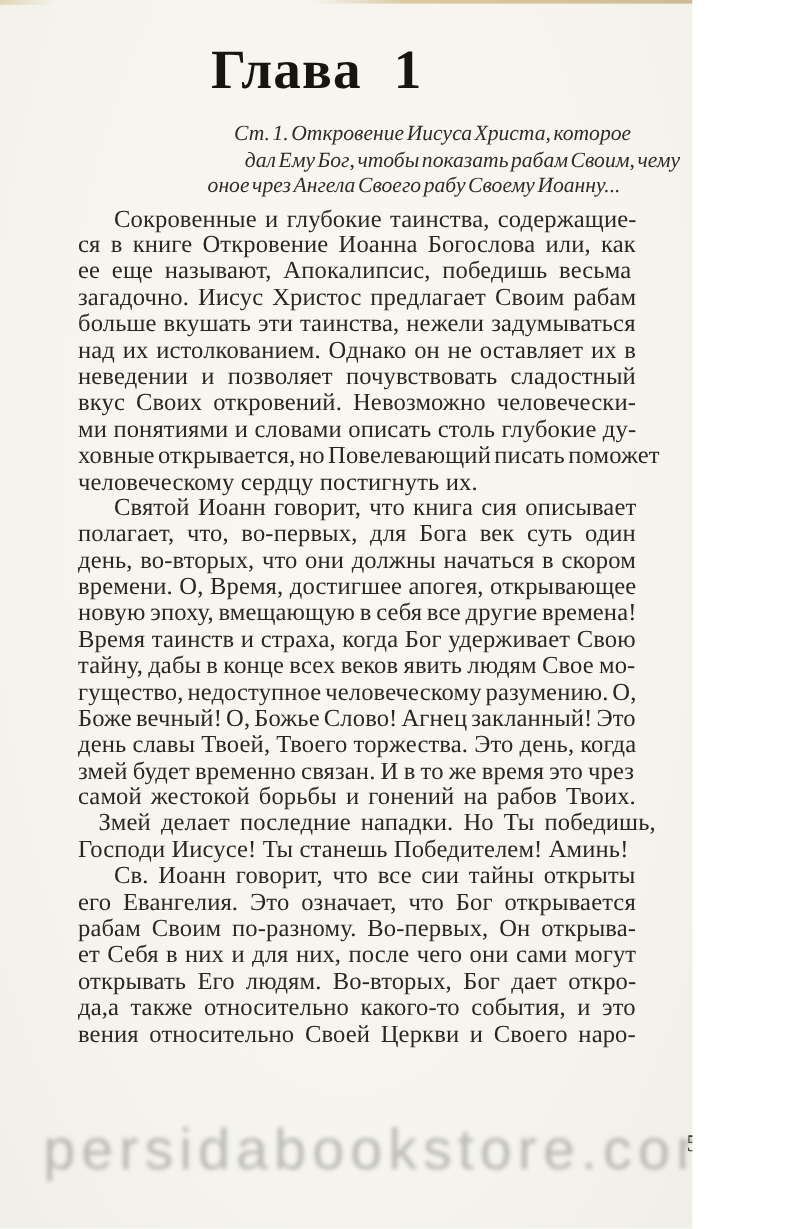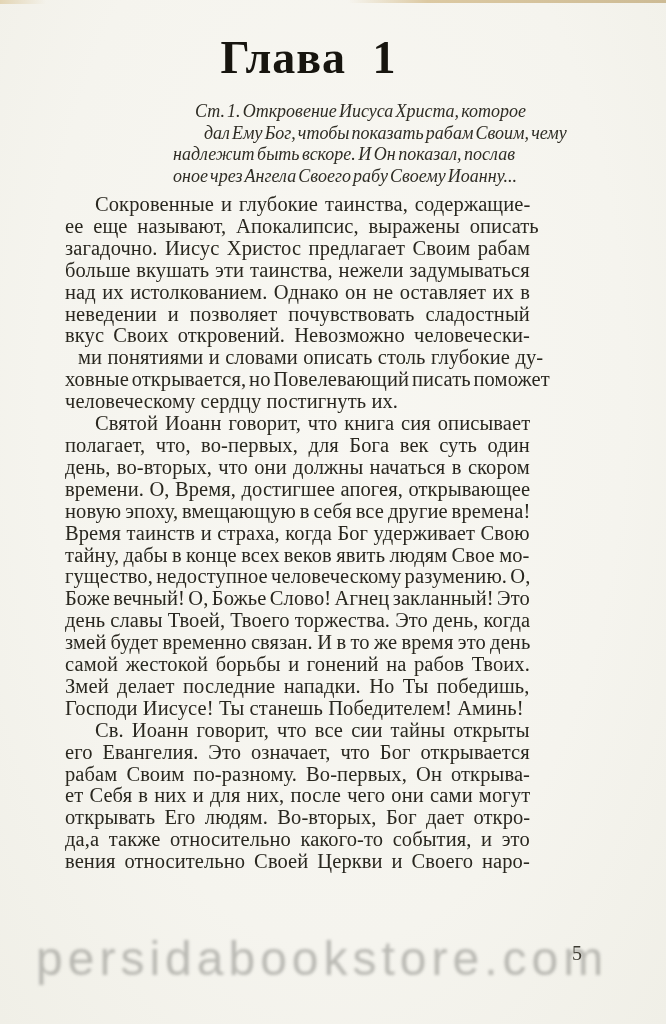--- a/index.html
+++ b/index.html
@@ -1,18 +1,18 @@
 <!DOCTYPE html>
 <html><head>
 <meta charset="utf-8">
 <style>
   html,body { margin:0; padding:0; }
   .page {
     position: relative;
-    width: 666px;
+    width: 577px;
     height: 1024px;
     margin: 0;
     overflow: hidden;
     background:
       radial-gradient(ellipse at 50% 38%, #f8f7f2 0%, #f5f4ee 62%, #f0efe7 100%);
     font-family: "Liberation Serif", "DejaVu Serif", serif;
     color: #29271f;
   }
   .top-edge {
     position: absolute; top: 0; right: 0;
@@ -78,51 +78,51 @@
 
 <div class="page">
   <div class="top-edge"></div>
   <div class="top-edge-left"></div>
 
   <h1 class="chapter-title">Глава 1</h1>
 
   <div class="epigraph">
       <div class="line first"><span style="word-spacing: -2.4px;">Ст. 1. Откровение Иисуса Христа, которое</span></div>
       <div class="line"><span style="word-spacing: -2.4px; margin-left: 31px;">дал Ему Бог, чтобы показать рабам Своим, чему</span></div>
-      <div class="line"><span style="word-spacing: -2px;">надлежит быть вскоре. И Он показал, послав</span></div>
       <div class="line last"><span style="word-spacing: -2.33333px;">оное чрез Ангела Своего рабу Своему Иоанну...</span></div>
     </div>
 
   <div class="body-text">
       <div class="paragraph">
         <div class="body-line indent"><span style="word-spacing: 1.75px;">Сокровенные и глубокие таинства, содержащие-</span></div>
-        <div class="body-line"><span style="word-spacing: 4.6px;">ее еще называют, Апокалипсис, выражены описать</span></div>
+        <div class="body-line"><span style="word-spacing: 3.28571px;">ся в книге Откровение Иоанна Богослова или, как</span></div>
+        <div class="body-line"><span style="word-spacing: 4.6px;">ее еще называют, Апокалипсис, победишь весьма</span></div>
         <div class="body-line"><span style="word-spacing: 2.2px;">загадочно. Иисус Христос предлагает Своим рабам</span></div>
         <div class="body-line"><span style="word-spacing: 0.6px;">больше вкушать эти таинства, нежели задумываться</span></div>
         <div class="body-line"><span style="word-spacing: 1.25px;">над их истолкованием. Однако он не оставляет их в</span></div>
         <div class="body-line"><span style="word-spacing: 5.75px;">неведении и позволяет почувствовать сладостный</span></div>
         <div class="body-line"><span style="word-spacing: 4px;">вкус Своих откровений. Невозможно человечески-</span></div>
-        <div class="body-line"><span style="word-spacing: 0.142857px; margin-left: 13px;">ми понятиями и словами описать столь глубокие ду-</span></div>
+        <div class="body-line"><span style="word-spacing: 0.142857px;">ми понятиями и словами описать столь глубокие ду-</span></div>
         <div class="body-line"><span style="word-spacing: -2.4px;">ховные открывается, но Повелевающий писать поможет</span></div>
         <div class="body-line last"><span>человеческому сердцу постигнуть их.</span></div>
       </div>
       <div class="paragraph">
         <div class="body-line indent"><span style="word-spacing: 1.66667px;">Святой Иоанн говорит, что книга сия описывает</span></div>
         <div class="body-line"><span style="word-spacing: 5.28571px;">полагает, что, во-первых, для Бога век суть один</span></div>
         <div class="body-line"><span style="word-spacing: 1.14286px;">день, во-вторых, что они должны начаться в скором</span></div>
         <div class="body-line"><span style="word-spacing: 0.2px;">времени. О, Время, достигшее апогея, открывающее</span></div>
         <div class="body-line"><span style="word-spacing: -1.28571px;">новую эпоху, вмещающую в себя все другие времена!</span></div>
         <div class="body-line"><span style="word-spacing: 0.285714px;">Время таинств и страха, когда Бог удерживает Свою</span></div>
         <div class="body-line"><span style="word-spacing: -0.888889px;">тайну, дабы в конце всех веков явить людям Свое мо-</span></div>
         <div class="body-line"><span style="word-spacing: -2px;">гущество, недоступное человеческому разумению. О,</span></div>
         <div class="body-line"><span style="word-spacing: -1.85714px;">Боже вечный! О, Божье Слово! Агнец закланный! Это</span></div>
         <div class="body-line"><span style="word-spacing: -0.142857px;">день славы Твоей, Твоего торжества. Это день, когда</span></div>
-        <div class="body-line"><span style="word-spacing: -0.9px;">змей будет временно связан. И в то же время это день</span></div>
+        <div class="body-line"><span style="word-spacing: -0.9px;">змей будет временно связан. И в то же время это чрез</span></div>
         <div class="body-line"><span style="word-spacing: 2.28571px;">самой жестокой борьбы и гонений на рабов Твоих.</span></div>
-        <div class="body-line"><span style="word-spacing: 3.16667px;">Змей делает последние нападки. Но Ты победишь,</span></div>
+        <div class="body-line"><span style="word-spacing: 3.16667px; margin-left: 17px;">Змей делает последние нападки. Но Ты победишь,</span></div>
         <div class="body-line last"><span>Господи Иисусе! Ты станешь Победителем! Аминь!</span></div>
       </div>
       <div class="paragraph">
         <div class="body-line indent"><span style="word-spacing: 2.85714px;">Св. Иоанн говорит, что все сии тайны открыты</span></div>
         <div class="body-line"><span style="word-spacing: 4.66667px;">его Евангелия. Это означает, что Бог открывается</span></div>
         <div class="body-line"><span style="word-spacing: 3.8px;">рабам Своим по-разному. Во-первых, Он открыва-</span></div>
         <div class="body-line"><span style="word-spacing: 0.909091px;">ет Себя в них и для них, после чего они сами могут</span></div>
         <div class="body-line"><span style="word-spacing: 4.16667px;">открывать Его людям. Во-вторых, Бог дает откро-</span></div>
         <div class="body-line last justify-last"><span style="word-spacing: 4.33333px;">да,а также относительно какого-то события, и это</span></div>
         <div class="body-line"><span style="word-spacing: 3.66667px;">вения относительно Своей Церкви и Своего наро-</span></div>

